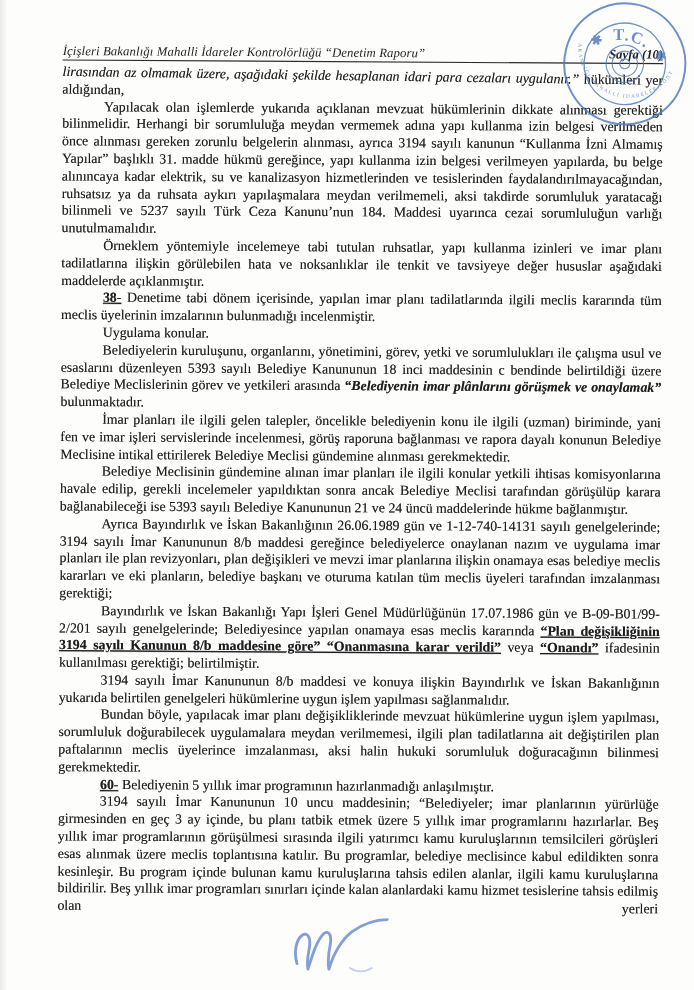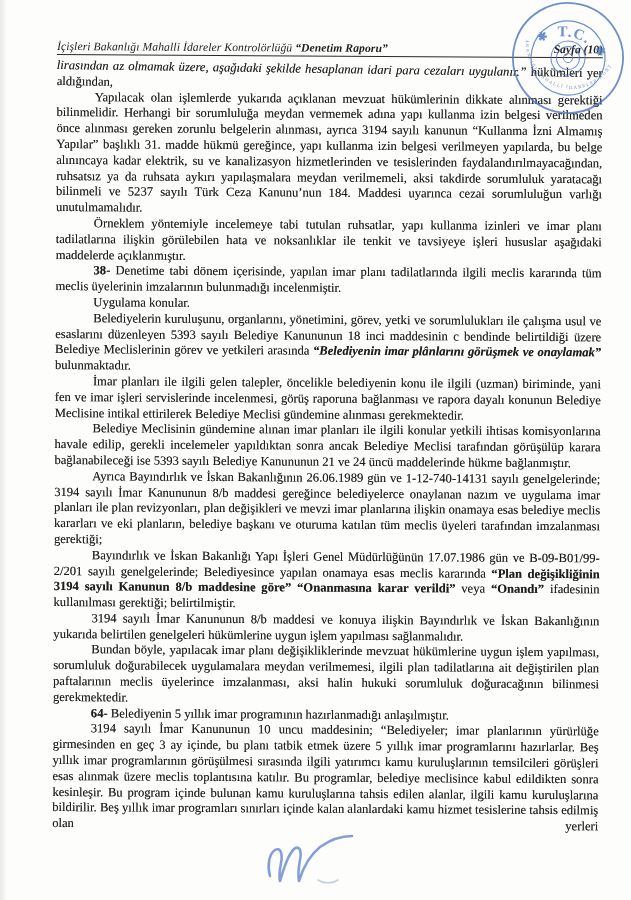--- a/index.html
+++ b/index.html
@@ -17,27 +17,27 @@
   .inner{
     position:absolute;left:57px;top:40px;width:546px;
     transform:rotate(0.35deg);transform-origin:0 0;
   }
   .hdr{
     display:flex;justify-content:space-between;align-items:flex-end;
     border-bottom:1.4px solid #2a2a2c;padding-bottom:1px;
     font-style:italic;font-size:11.6px;white-space:nowrap;
   }
   .hdr .t{letter-spacing:.1px;}
-  .hdr .bq{font-weight:bold;margin-top:24px;}
+  .hdr .bq{font-weight:normal;margin-top:24px;}
   .hdr .pg{font-weight:bold;}
   .bodytxt{margin-top:3px;font-size:12.6px;line-height:15.8px;text-align:justify;}
   .para{margin:0;padding:0;}
   .ind{text-indent:38px;}
   .it{font-style:italic;}
-  .b{font-weight:bold;}
+  .b{font-weight:bold;text-decoration:underline;}
   .bi{font-weight:bold;font-style:italic;}
   .tilt{display:block;transform:rotate(0.5deg);transform-origin:0 50%;}
   .jall{text-align-last:justify;}
   .stamp{
     position:absolute;left:509px;top:-1px;width:118px;height:118px;
     z-index:4;opacity:.82;pointer-events:none;
   }
   .sig{position:absolute;left:260px;top:824px;width:100px;height:66px;z-index:3;}
   .soft{text-shadow:0 0 .5px rgba(20,20,25,.55);}
 </style>
@@ -84,38 +84,38 @@
       <span class="pg">Sayfa (10)</span>
     </div>
 
     <div class="bodytxt soft">
       <p class="para">
           <span class="tilt"><span class="it">lirasından az olmamak üzere, aşağıdaki şekilde hesaplanan idari para cezaları uygulanır.”</span><span> hükümleri yer aldığından,</span></span>
         </p>
 
       <p class="para ind"><span>Yapılacak olan işlemlerde yukarıda açıklanan mevzuat hükümlerinin dikkate alınması gerektiği bilinmelidir. Herhangi bir sorumluluğa meydan vermemek adına yapı kullanma izin belgesi verilmeden önce alınması gereken zorunlu belgelerin alınması, ayrıca 3194 sayılı kanunun “Kullanma İzni Almamış Yapılar” başlıklı 31. madde hükmü gereğince, yapı kullanma izin belgesi verilmeyen yapılarda, bu belge alınıncaya kadar elektrik, su ve kanalizasyon hizmetlerinden ve tesislerinden faydalandırılmayacağından, ruhsatsız ya da ruhsata aykırı yapılaşmalara meydan verilmemeli, aksi takdirde sorumluluk yaratacağı bilinmeli ve 5237 sayılı Türk Ceza Kanunu’nun 184. Maddesi uyarınca cezai sorumluluğun varlığı unutulmamalıdır.</span></p>
 
-      <p class="para ind"><span>Örneklem yöntemiyle incelemeye tabi tutulan ruhsatlar, yapı kullanma izinleri ve imar planı tadilatlarına ilişkin görülebilen hata ve noksanlıklar ile tenkit ve tavsiyeye işleri hususlar aşağıdaki maddelerde açıklanmıştır.</span></p>
+      <p class="para ind"><span>Örneklem yöntemiyle incelemeye tabi tutulan ruhsatlar, yapı kullanma izinleri ve imar planı tadilatlarına ilişkin görülebilen hata ve noksanlıklar ile tenkit ve tavsiyeye değer hususlar aşağıdaki maddelerde açıklanmıştır.</span></p>
 
       <p class="para ind"><span class="b">38-</span><span> Denetime tabi dönem içerisinde, yapılan imar planı tadilatlarında ilgili meclis kararında tüm meclis üyelerinin imzalarının bulunmadığı incelenmiştir.</span></p>
 
       <p class="para ind"><span>Uygulama konular.</span></p>
 
       <p class="para ind"><span>Belediyelerin kuruluşunu, organlarını, yönetimini, görev, yetki ve sorumlulukları ile çalışma usul ve esaslarını düzenleyen 5393 sayılı Belediye Kanununun 18 inci maddesinin c bendinde belirtildiği üzere Belediye Meclislerinin görev ve yetkileri arasında </span><span class="bi">“Belediyenin imar plânlarını görüşmek ve onaylamak”</span><span> bulunmaktadır.</span></p>
 
       <p class="para ind"><span>İmar planları ile ilgili gelen talepler, öncelikle belediyenin konu ile ilgili (uzman) biriminde, yani fen ve imar işleri servislerinde incelenmesi, görüş raporuna bağlanması ve rapora dayalı konunun Belediye Meclisine intikal ettirilerek Belediye Meclisi gündemine alınması gerekmektedir.</span></p>
 
       <p class="para ind"><span>Belediye Meclisinin gündemine alınan imar planları ile ilgili konular yetkili ihtisas komisyonlarına havale edilip, gerekli incelemeler yapıldıktan sonra ancak Belediye Meclisi tarafından görüşülüp karara bağlanabileceği ise 5393 sayılı Belediye Kanununun 21 ve 24 üncü maddelerinde hükme bağlanmıştır.</span></p>
 
       <p class="para ind"><span>Ayrıca Bayındırlık ve İskan Bakanlığının 26.06.1989 gün ve 1-12-740-14131 sayılı genelgelerinde; 3194 sayılı İmar Kanununun 8/b maddesi gereğince belediyelerce onaylanan nazım ve uygulama imar planları ile plan revizyonları, plan değişikleri ve mevzi imar planlarına ilişkin onamaya esas belediye meclis kararları ve eki planların, belediye başkanı ve oturuma katılan tüm meclis üyeleri tarafından imzalanması gerektiği;</span></p>
 
       <p class="para ind"><span>Bayındırlık ve İskan Bakanlığı Yapı İşleri Genel Müdürlüğünün 17.07.1986 gün ve B-09-B01/99-2/201 sayılı genelgelerinde; Belediyesince yapılan onamaya esas meclis kararında </span><span class="b">“Plan değişikliğinin 3194 sayılı Kanunun 8/b maddesine göre” “Onanmasına karar verildi”</span><span> veya </span><span class="b">“Onandı”</span><span> ifadesinin kullanılması gerektiği; belirtilmiştir.</span></p>
 
       <p class="para ind"><span>3194 sayılı İmar Kanununun 8/b maddesi ve konuya ilişkin Bayındırlık ve İskan Bakanlığının yukarıda belirtilen genelgeleri hükümlerine uygun işlem yapılması sağlanmalıdır.</span></p>
 
       <p class="para ind"><span>Bundan böyle, yapılacak imar planı değişikliklerinde mevzuat hükümlerine uygun işlem yapılması, sorumluluk doğurabilecek uygulamalara meydan verilmemesi, ilgili plan tadilatlarına ait değiştirilen plan paftalarının meclis üyelerince imzalanması, aksi halin hukuki sorumluluk doğuracağının bilinmesi gerekmektedir.</span></p>
 
-      <p class="para ind"><span class="b">64-</span><span> Belediyenin 5 yıllık imar programının hazırlanmadığı anlaşılmıştır.</span></p>
+      <p class="para ind"><span class="b">60-</span><span> Belediyenin 5 yıllık imar programının hazırlanmadığı anlaşılmıştır.</span></p>
 
       <p class="para ind jall"><span>3194 sayılı İmar Kanununun 10 uncu maddesinin; “Belediyeler; imar planlarının yürürlüğe girmesinden en geç 3 ay içinde, bu planı tatbik etmek üzere 5 yıllık imar programlarını hazırlarlar. Beş yıllık imar programlarının görüşülmesi sırasında ilgili yatırımcı kamu kuruluşlarının temsilcileri görüşleri esas alınmak üzere meclis toplantısına katılır. Bu programlar, belediye meclisince kabul edildikten sonra kesinleşir. Bu program içinde bulunan kamu kuruluşlarına tahsis edilen alanlar, ilgili kamu kuruluşlarına bildirilir. Beş yıllık imar programları sınırları içinde kalan alanlardaki kamu hizmet tesislerine tahsis edilmiş olan yerleri</span></p>
     </div>
   </div>
 </div>
 
 </body></html>

